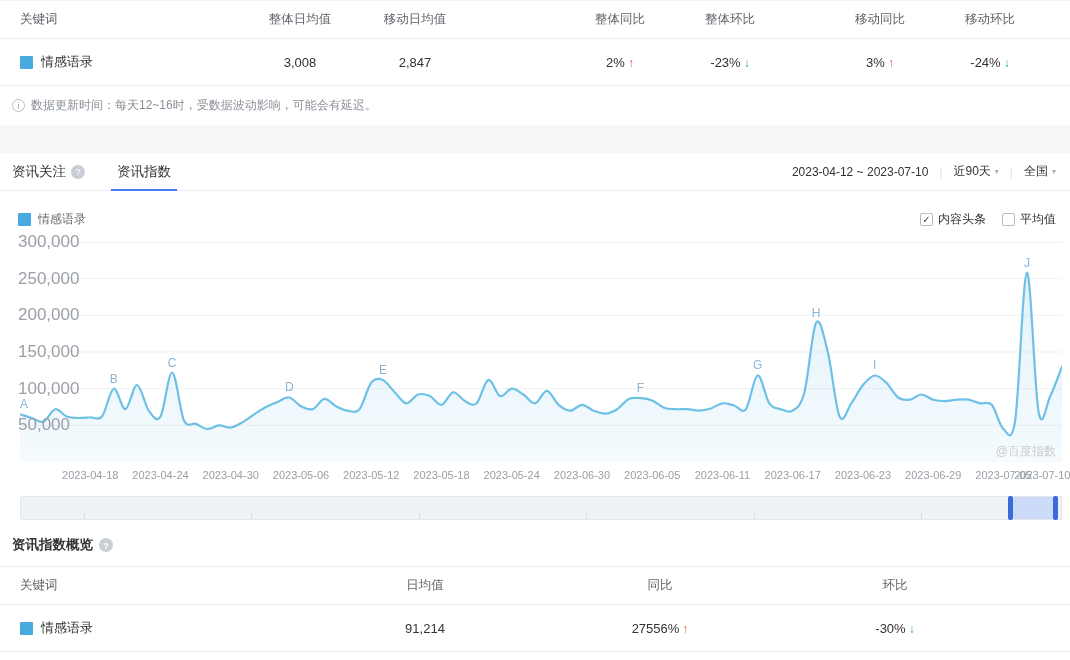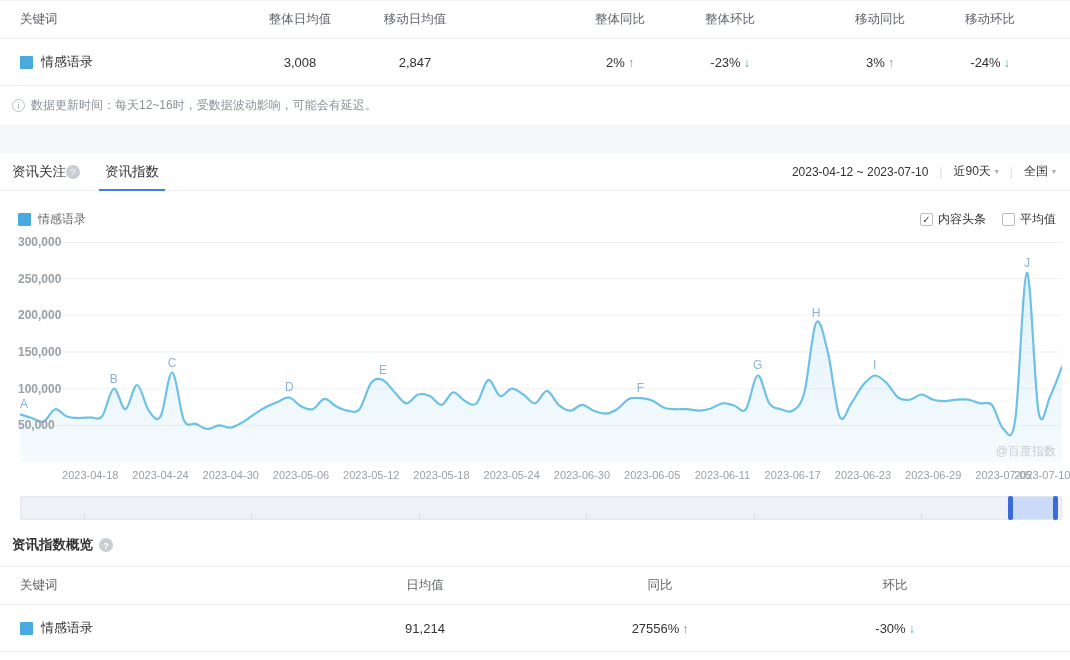--- a/index.html
+++ b/index.html
@@ -21,42 +21,42 @@
   .up { color:#f0564a; } .down { color:#2fb56e; }
 
   .note { display:flex; align-items:center; gap:6px; padding:11px 0 11px 12px; color:#8a9099; font-size:12px; }
   .info-i { width:13px; height:13px; border:1px solid #b9bfc9; border-radius:50%; color:#9aa1ab;
             font-size:9px; display:flex; align-items:center; justify-content:center; flex:0 0 13px; }
 
   .band { height:28px; background:#f5f6f8; }
 
   
   .tabbar { height:38px; display:flex; align-items:center; padding:0 14px 0 12px; border-bottom:1px solid #ebedf0; }
-  .tab { font-size:13.5px; color:#333; display:flex; align-items:center; height:100%; position:relative; cursor:pointer; }
-  .tab + .tab { margin-left:25px; }
+  .tab { font-size:13.5px; color:#333; display:flex; align-items:center; gap:5px; height:100%; position:relative; cursor:pointer; }
+  .tab + .tab { margin-left:32px; }
   .tab.active::after { content:""; position:absolute; left:-6px; right:-6px; bottom:-1px; height:2px; background:#3f7df0; }
   .help { width:14px; height:14px; border-radius:50%; background:#c9cdd4; color:#fff; font-size:9.5px;
           display:flex; align-items:center; justify-content:center; flex:0 0 14px; }
   .controls { margin-left:auto; display:flex; align-items:center; gap:11px; font-size:12px; color:#333; }
   .vsep { color:#dde0e5; font-size:12px; }
   .dd { display:flex; align-items:center; gap:4px; cursor:pointer; }
   .caret { font-size:8px; color:#a6abb3; }
 
   
   .legendrow { display:flex; align-items:center; padding:20px 14px 0 18px; }
   .legend { display:flex; align-items:center; gap:7px; font-size:12px; color:#666; }
   .cbxwrap { margin-left:auto; display:flex; gap:16px; }
   .cb { display:flex; align-items:center; gap:5px; font-size:12px; color:#333; cursor:pointer; }
   .box { width:13px; height:13px; border:1px solid #b6bcc6; border-radius:2px; background:#fff;
          font-size:10px; line-height:11px; text-align:center; color:#444; }
 
   
   .chartwrap { position:relative; height:220px; margin:14px 8px 0 20px; }
   .chartwrap svg { position:absolute; left:0; top:0; }
-  .ylab { position:absolute; left:-2px; transform:translateY(-50%); font-size:12px; color:#9aa0a6; z-index:2;font-weight:bold; }
+  .ylab { position:absolute; left:-2px; transform:translateY(-50%); font-size:17px; color:#9aa0a6; z-index:2; }
   .ptlab { position:absolute; transform:translateX(-50%); font-size:12px; color:#8cb4d2; z-index:2; }
   .ptlab.first { transform:none; }
   .wm { position:absolute; right:6px; bottom:2px; font-size:12px; color:#c9ccd2; z-index:2; }
   .xlabels { position:relative; height:20px; margin:2px 8px 0 20px; font-size:11px; color:#9aa0a6; }
   .xl { position:absolute; top:5px; transform:translateX(-50%); white-space:nowrap; }
   .xl.last { transform:translateX(-85%); }
 
   
   .sliderwrap { margin:12px 8px 0 20px; position:relative; }
   .track { height:24px; background:#eef1f6; border:1px solid #e3e7ed; border-radius:2px; position:relative; }

